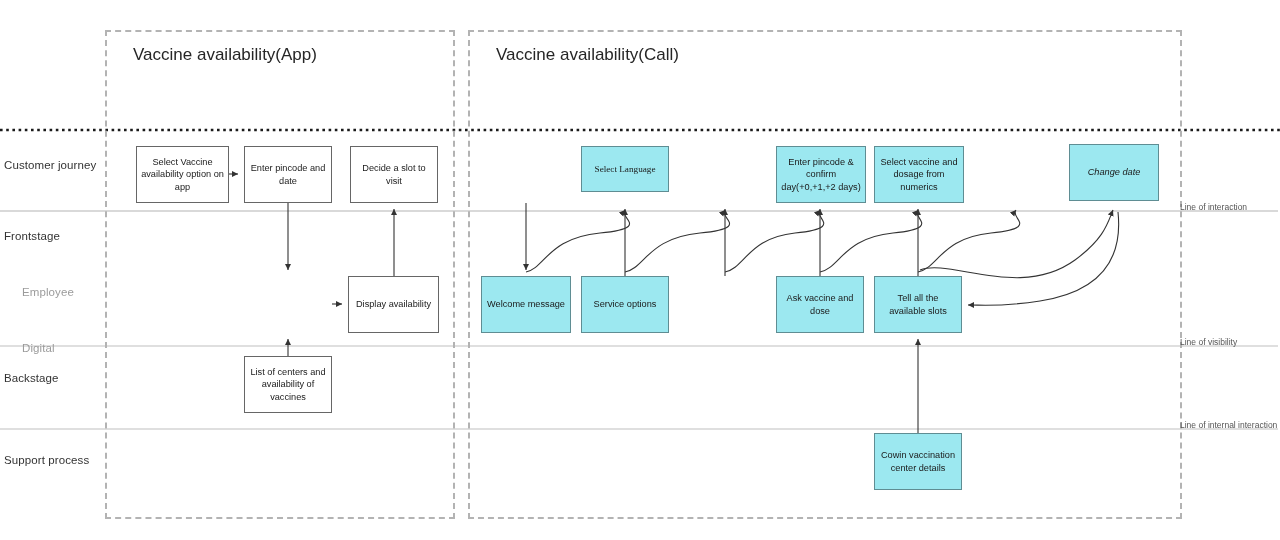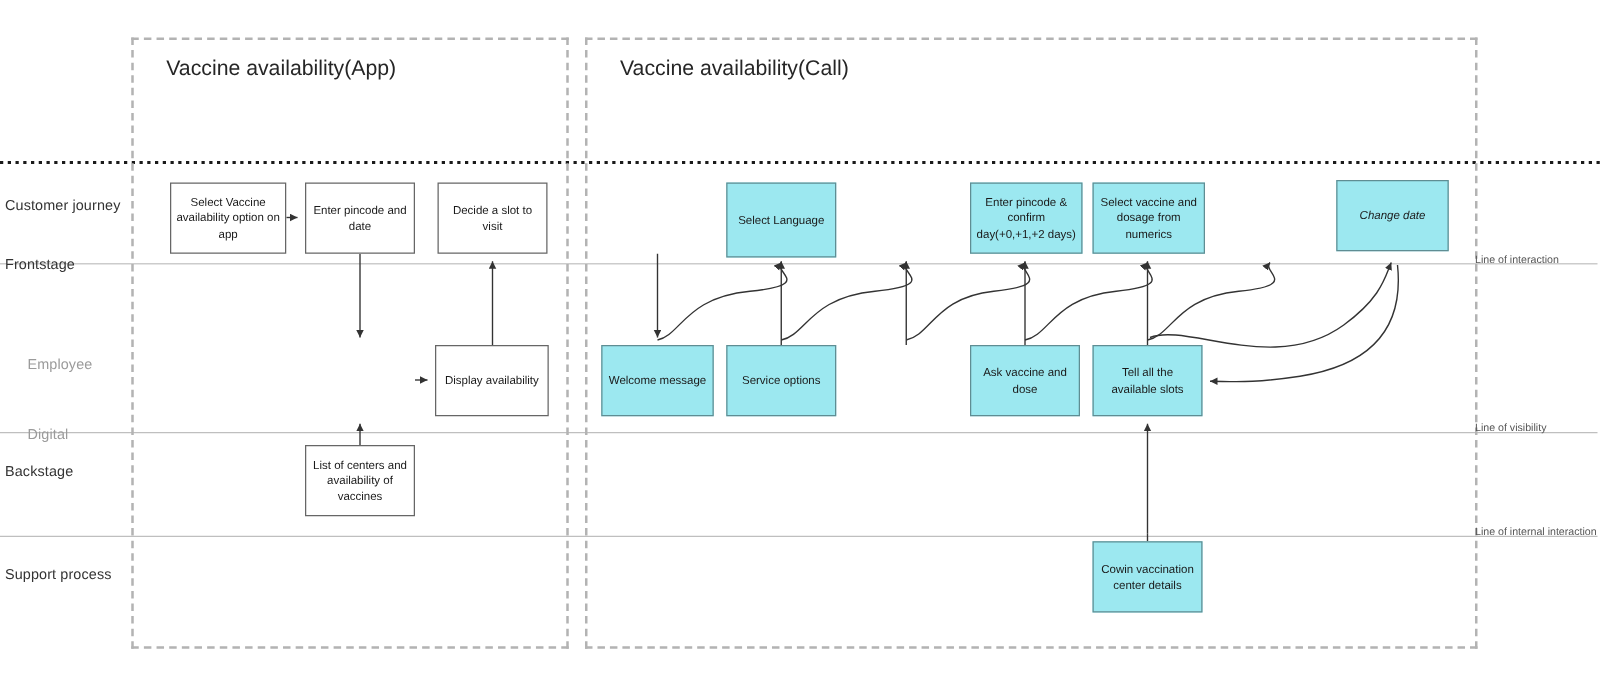--- a/index.html
+++ b/index.html
@@ -131,39 +131,39 @@
     </g>
   </svg>
 
   <div class="group-box" style="left:105px; top:30px; width:350px; height:489px;"></div>
   <div class="group-title" style="left:133px; top:45px;">Vaccine availability(App)</div>
 
   <div class="group-box" style="left:468px; top:30px; width:714px; height:489px;"></div>
   <div class="group-title" style="left:496px; top:45px;">Vaccine availability(Call)</div>
 
   <div class="row-label" style="left:4px; top:159px;">Customer journey</div>
-  <div class="row-label" style="left:4px; top:206px;">Frontstage</div>
+  <div class="row-label" style="left:4px; top:230px;">Frontstage</div>
   <div class="row-label sub" style="left:22px; top:246px;">Employee</div>
   <div class="row-label sub" style="left:22px; top:302px;">Digital</div>
   <div class="row-label" style="left:4px; top:372px;">Backstage</div>
   <div class="row-label" style="left:4px; top:454px;">Support process</div>
 
   <div class="line-note" style="left:1180px; top:202px;">Line of interaction</div>
   <div class="line-note" style="left:1180px; top:337px;">Line of visibility</div>
   <div class="line-note" style="left:1180px; top:420px;">Line of internal interaction</div>
 
   <div class="node" style="left:136px; top:146px; width:93px; height:57px;">Select Vaccine availability option on app</div>
   <div class="node" style="left:244px; top:146px; width:88px; height:57px;">Enter pincode and date</div>
   <div class="node" style="left:350px; top:146px; width:88px; height:57px;">Decide a slot to visit</div>
 
   <div class="node" style="left:348px; top:276px; width:91px; height:57px;">Display availability</div>
 
   <div class="node" style="left:244px; top:356px; width:88px; height:57px;">List of centers and availability of vaccines</div>
 
-  <div class="node cyan" style="left:581px; top:146px; width:88px; height:60px;">Select Language</div>
+  <div class="node cyan" style="left:581px; top:146px; width:88px; height:46px;font-family:Liberation Serif, serif;">Select Language</div>
   <div class="node cyan" style="left:776px; top:146px; width:90px; height:57px;">Enter pincode &amp; confirm day(+0,+1,+2 days)</div>
   <div class="node cyan" style="left:874px; top:146px; width:90px; height:57px;">Select vaccine and dosage from numerics</div>
   <div class="node cyan" style="left:1069px; top:144px; width:90px; height:57px;font-style:italic;">Change date</div>
 
   <div class="node cyan" style="left:481px; top:276px; width:90px; height:57px;">Welcome message</div>
   <div class="node cyan" style="left:581px; top:276px; width:88px; height:57px;">Service options</div>
   <div class="node cyan" style="left:776px; top:276px; width:88px; height:57px;">Ask vaccine and dose</div>
   <div class="node cyan" style="left:874px; top:276px; width:88px; height:57px;">Tell all the available slots</div>
 
   <div class="node cyan" style="left:874px; top:433px; width:88px; height:57px;">Cowin vaccination center details</div>

